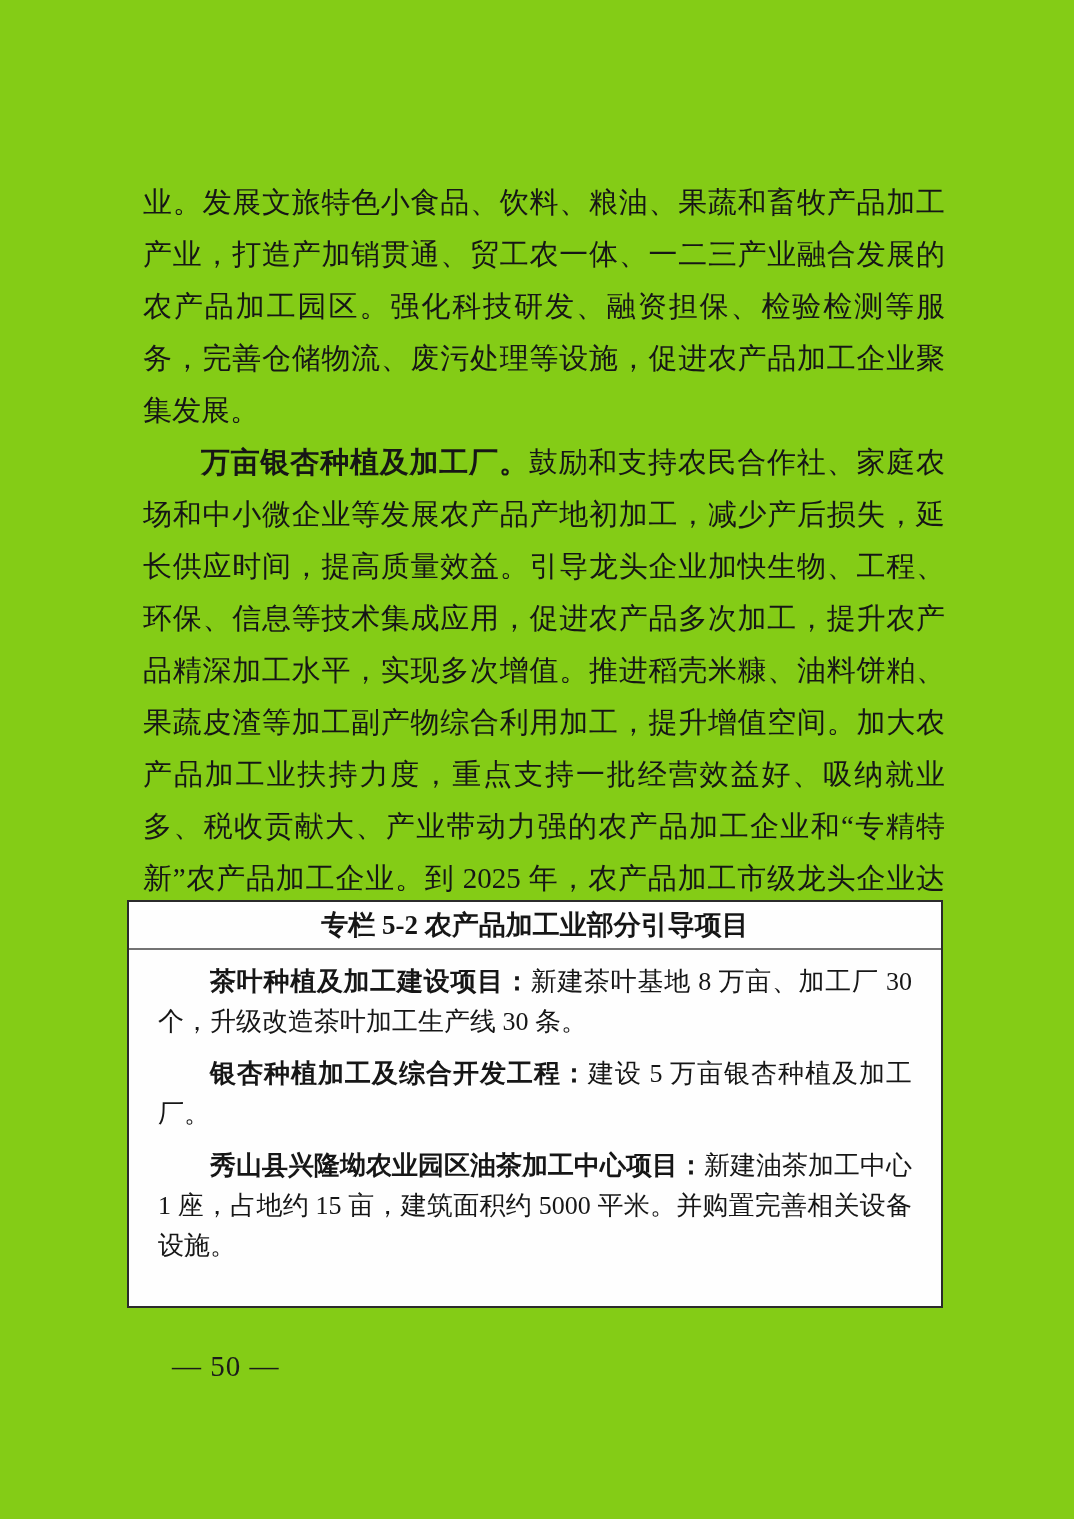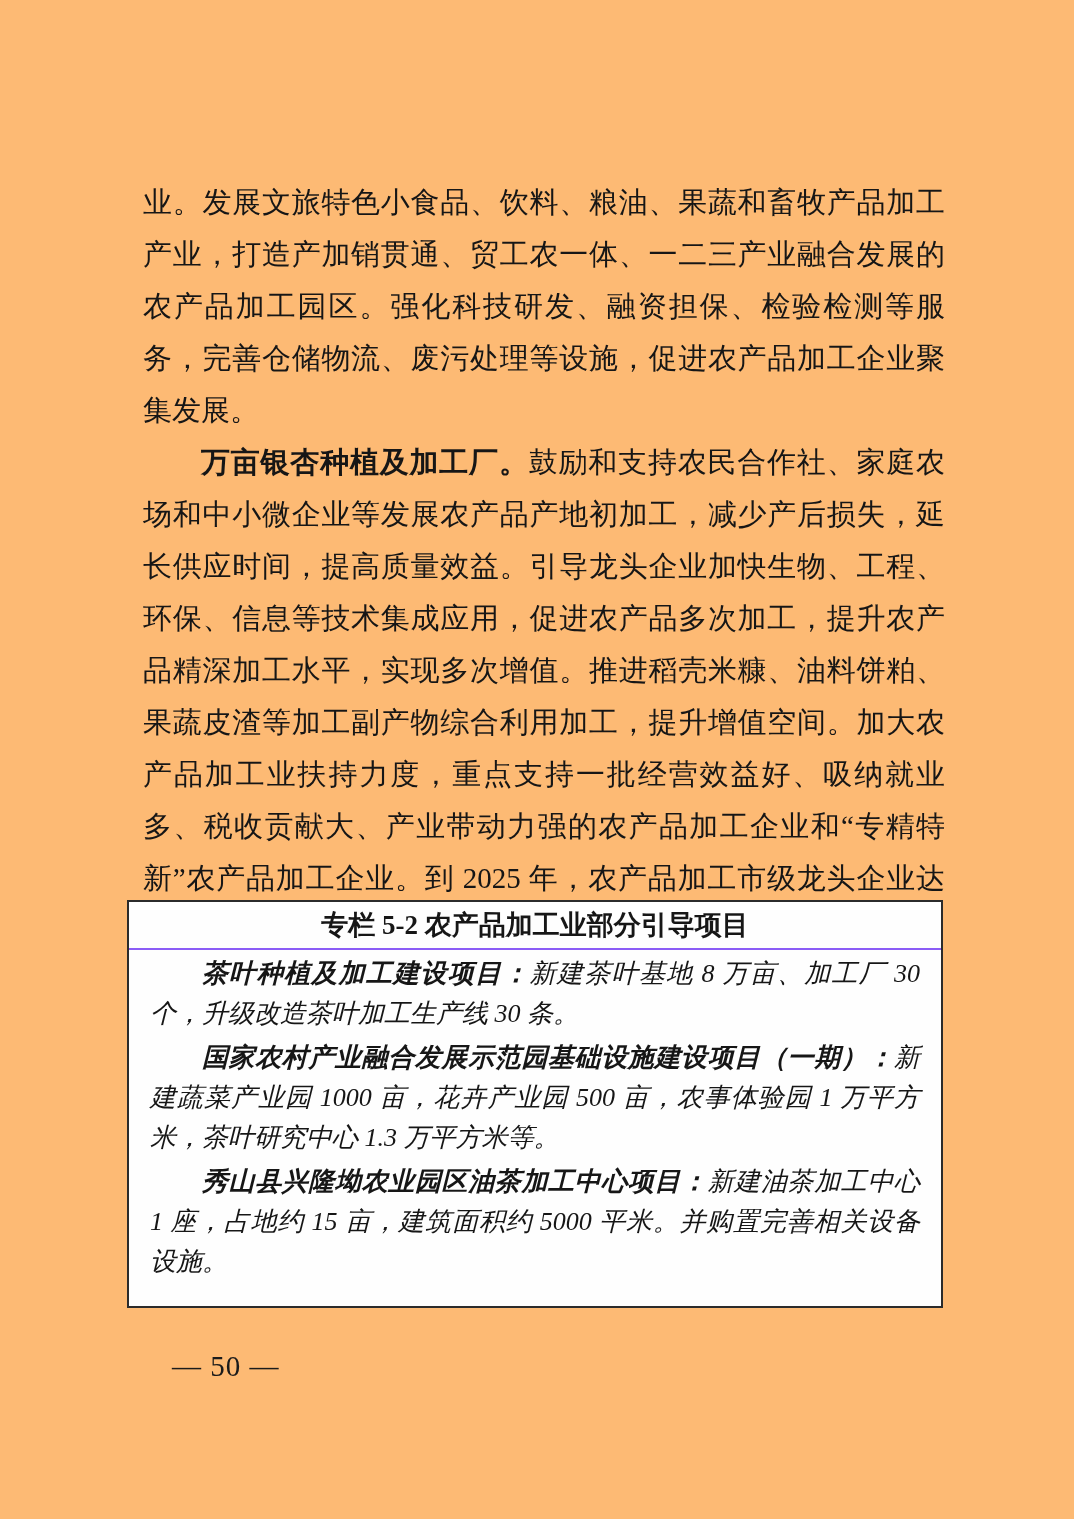--- a/index.html
+++ b/index.html
@@ -4,21 +4,21 @@
 <style>
   html, body {
     margin: 0;
     padding: 0;
     background: #ffffff;
   }
   .page {
     position: relative;
     width: 1074px;
     height: 1519px;
-    background: #fdba74;
+    background: #84cc16;
     font-family: "Liberation Serif", "DejaVu Serif", serif;
     color: #161616;
     overflow: hidden;
   }
   .body-text {
     position: absolute;
     left: 143px;
     top: 176px;
     width: 802px;
     font-size: 29px;
@@ -41,35 +41,34 @@
     width: 816px;
     height: 408px;
     border: 2px solid #2b2b2b;
     box-sizing: border-box;
     overflow: hidden;
     background: #fefefe;
   }
   .callout-header {
     height: 46px;
     line-height: 46px;
-    border-bottom: 2px solid #8b5cf6;
+    border-bottom: 2px solid #737373;
     text-align: center;
     font-weight: bold;
     font-size: 27px;
   }
   .callout-body {
     padding: 0 17px;
     font-size: 26px;
     line-height: 40px;
     text-align: justify;
   }
   .callout-body p {
-    margin: 4px;
+    margin: 12px;
     text-indent: 52px;
-    font-style: italic;
   }
   .footer {
     position: absolute;
     left: 172px;
     top: 1350px;
     font-size: 29px;
     letter-spacing: 1px;
     color: #1b1b1b;
   }
 </style>
@@ -80,21 +79,21 @@
 
   <div class="body-text">
     <p>业。发展文旅特色小食品、饮料、粮油、果蔬和畜牧产品加工产业，打造产加销贯通、贸工农一体、一二三产业融合发展的农产品加工园区。强化科技研发、融资担保、检验检测等服务，完善仓储物流、废污处理等设施，促进农产品加工企业聚集发展。</p>
     <p class="indent"><span class="lead">万亩银杏种植及加工厂。</span><span>鼓励和支持农民合作社、家庭农场和中小微企业等发展农产品产地初加工，减少产后损失，延长供应时间，提高质量效益。引导龙头企业加快生物、工程、环保、信息等技术集成应用，促进农产品多次加工，提升农产品精深加工水平，实现多次增值。推进稻壳米糠、油料饼粕、果蔬皮渣等加工副产物综合利用加工，提升增值空间。加大农产品加工业扶持力度，重点支持一批经营效益好、吸纳就业多、税收贡献大、产业带动力强的农产品加工企业和“专精特新”农产品加工企业。到 2025 年，农产品加工市级龙头企业达到 10 家、县级龙头企业达到 50 家。</span></p>
   </div>
 
   <div class="callout">
     <div class="callout-header">专栏 5-2 农产品加工业部分引导项目</div>
     <div class="callout-body">
       <p><span class="lead">茶叶种植及加工建设项目：</span><span>新建茶叶基地 8 万亩、加工厂 30 个，升级改造茶叶加工生产线 30 条。</span></p>
-      <p><span class="lead">国家农村产业融合发展示范园基础设施建设项目（一期）：</span><span>新建蔬菜产业园 1000 亩，花卉产业园 500 亩，农事体验园 1 万平方米，茶叶研究中心 1.3 万平方米等。</span></p>
+      <p><span class="lead">银杏种植加工及综合开发工程：</span><span>建设 5 万亩银杏种植及加工厂。</span></p>
       <p><span class="lead">秀山县兴隆坳农业园区油茶加工中心项目：</span><span>新建油茶加工中心 1 座，占地约 15 亩，建筑面积约 5000 平米。并购置完善相关设备设施。</span></p>
 
     </div>
   </div>
 
   <div class="footer">— 50 —</div>
 
 </div>
 
 </body></html>

